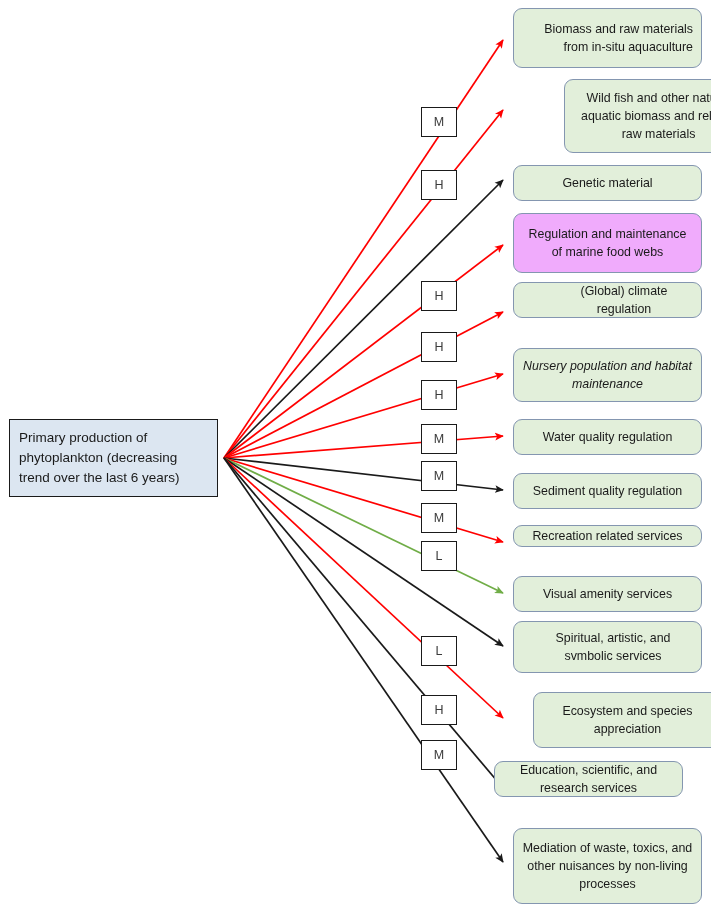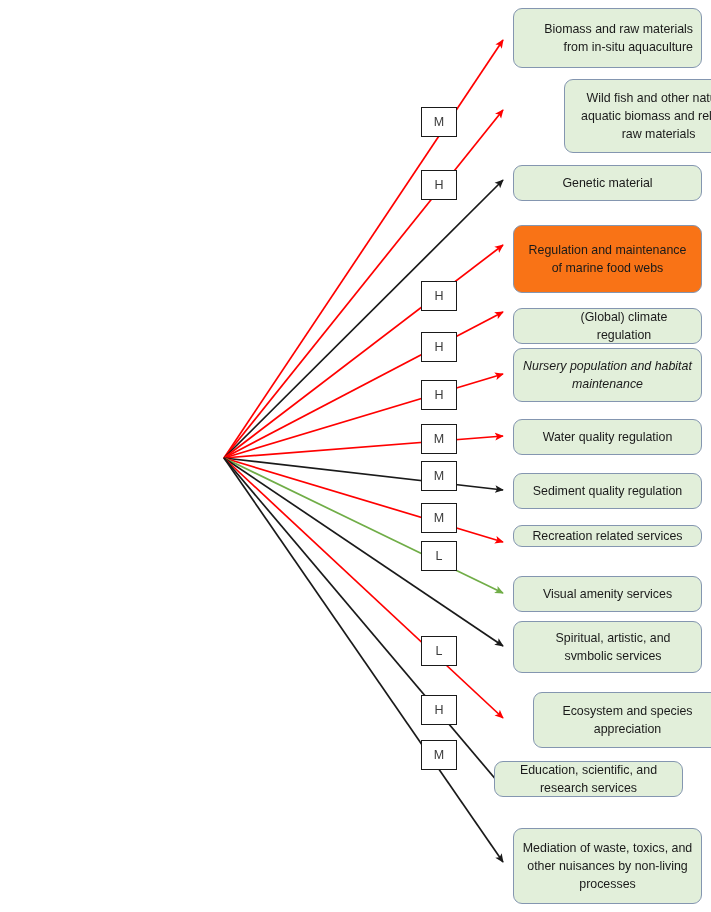--- a/index.html
+++ b/index.html
@@ -101,35 +101,38 @@
       <line x1="224" y1="458" x2="503" y2="436" stroke="#ff0000" stroke-width="1.7" marker-end="url(#arrow-red)"></line>
       <line x1="224" y1="458" x2="503" y2="490" stroke="#1a1a1a" stroke-width="1.7" marker-end="url(#arrow-black)"></line>
       <line x1="224" y1="458" x2="503" y2="542" stroke="#ff0000" stroke-width="1.7" marker-end="url(#arrow-red)"></line>
       <line x1="224" y1="458" x2="503" y2="593" stroke="#70ad47" stroke-width="1.7" marker-end="url(#arrow-green)"></line>
       <line x1="224" y1="458" x2="503" y2="646" stroke="#1a1a1a" stroke-width="1.7" marker-end="url(#arrow-black)"></line>
       <line x1="224" y1="458" x2="503" y2="718" stroke="#ff0000" stroke-width="1.7" marker-end="url(#arrow-red)"></line>
       <line x1="224" y1="458" x2="503" y2="788" stroke="#1a1a1a" stroke-width="1.7" marker-end="url(#arrow-black)"></line>
       <line x1="224" y1="458" x2="503" y2="862" stroke="#1a1a1a" stroke-width="1.7" marker-end="url(#arrow-black)"></line>
     </svg>
 
+  <div class="source-node">
+    <span>Primary production of phytoplankton (decreasing trend over the last 6 years)</span>
+  </div>
 
   <div id="targets-container">
       <div class="target-node" style="left: 513px; top: 8px; width: 189px; height: 60px; background: rgb(226, 239, 218); border-color: rgb(132, 150, 176); text-align: right;">
         <span>Biomass and raw materials from in-situ aquaculture</span>
       </div>
       <div class="target-node" style="left: 520px; top: 79px; width: 189px; height: 74px; background: rgb(226, 239, 218); border-color: rgb(132, 150, 176); margin-left: 44px;">
         <span>Wild fish and other natural aquatic biomass and related raw materials</span>
       </div>
       <div class="target-node" style="left: 513px; top: 165px; width: 189px; height: 36px; background: rgb(226, 239, 218); border-color: rgb(132, 150, 176);">
         <span>Genetic material</span>
       </div>
-      <div class="target-node" style="left: 513px; top: 225px; width: 189px; height: 68px; background: #f97316; border-color: rgb(132, 150, 176);">
+      <div class="target-node" style="left: 513px; top: 213px; width: 189px; height: 60px; background: #f0abfc; border-color: rgb(132, 150, 176);">
         <span>Regulation and maintenance of marine food webs</span>
       </div>
-      <div class="target-node" style="left: 513px; top: 308px; width: 189px; height: 36px; background: rgb(226, 239, 218); border-color: rgb(132, 150, 176); padding-left: 41px;">
+      <div class="target-node" style="left: 513px; top: 282px; width: 189px; height: 36px; background: rgb(226, 239, 218); border-color: rgb(132, 150, 176); padding-left: 41px;">
         <span>(Global) climate regulation</span>
       </div>
       <div class="target-node" style="left: 513px; top: 348px; width: 189px; height: 54px; background: rgb(226, 239, 218); border-color: rgb(132, 150, 176); font-style: italic;">
         <span>Nursery population and habitat maintenance</span>
       </div>
       <div class="target-node" style="left: 513px; top: 419px; width: 189px; height: 36px; background: rgb(226, 239, 218); border-color: rgb(132, 150, 176); text-align: center;">
         <span>Water quality regulation</span>
       </div>
       <div class="target-node" style="left: 513px; top: 473px; width: 189px; height: 36px; background: rgb(226, 239, 218); border-color: rgb(132, 150, 176);">
         <span>Sediment quality regulation</span>

